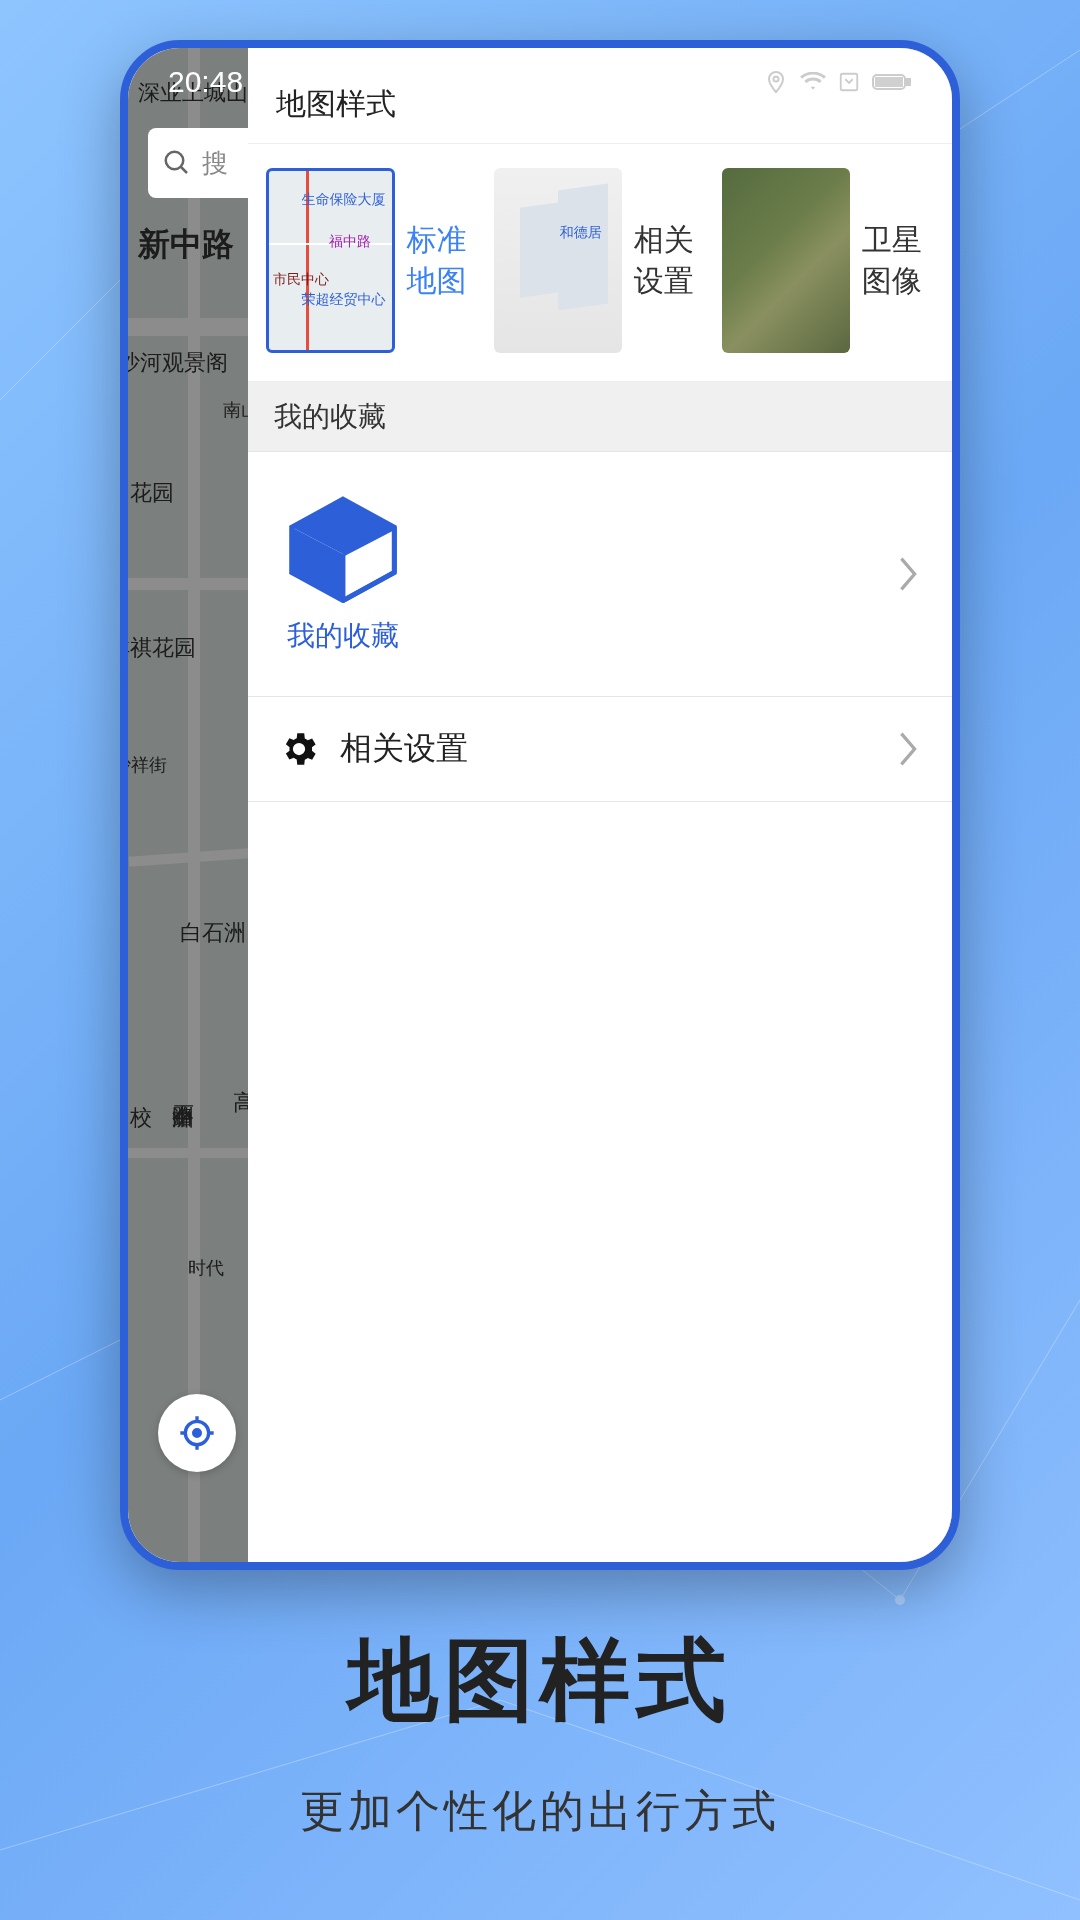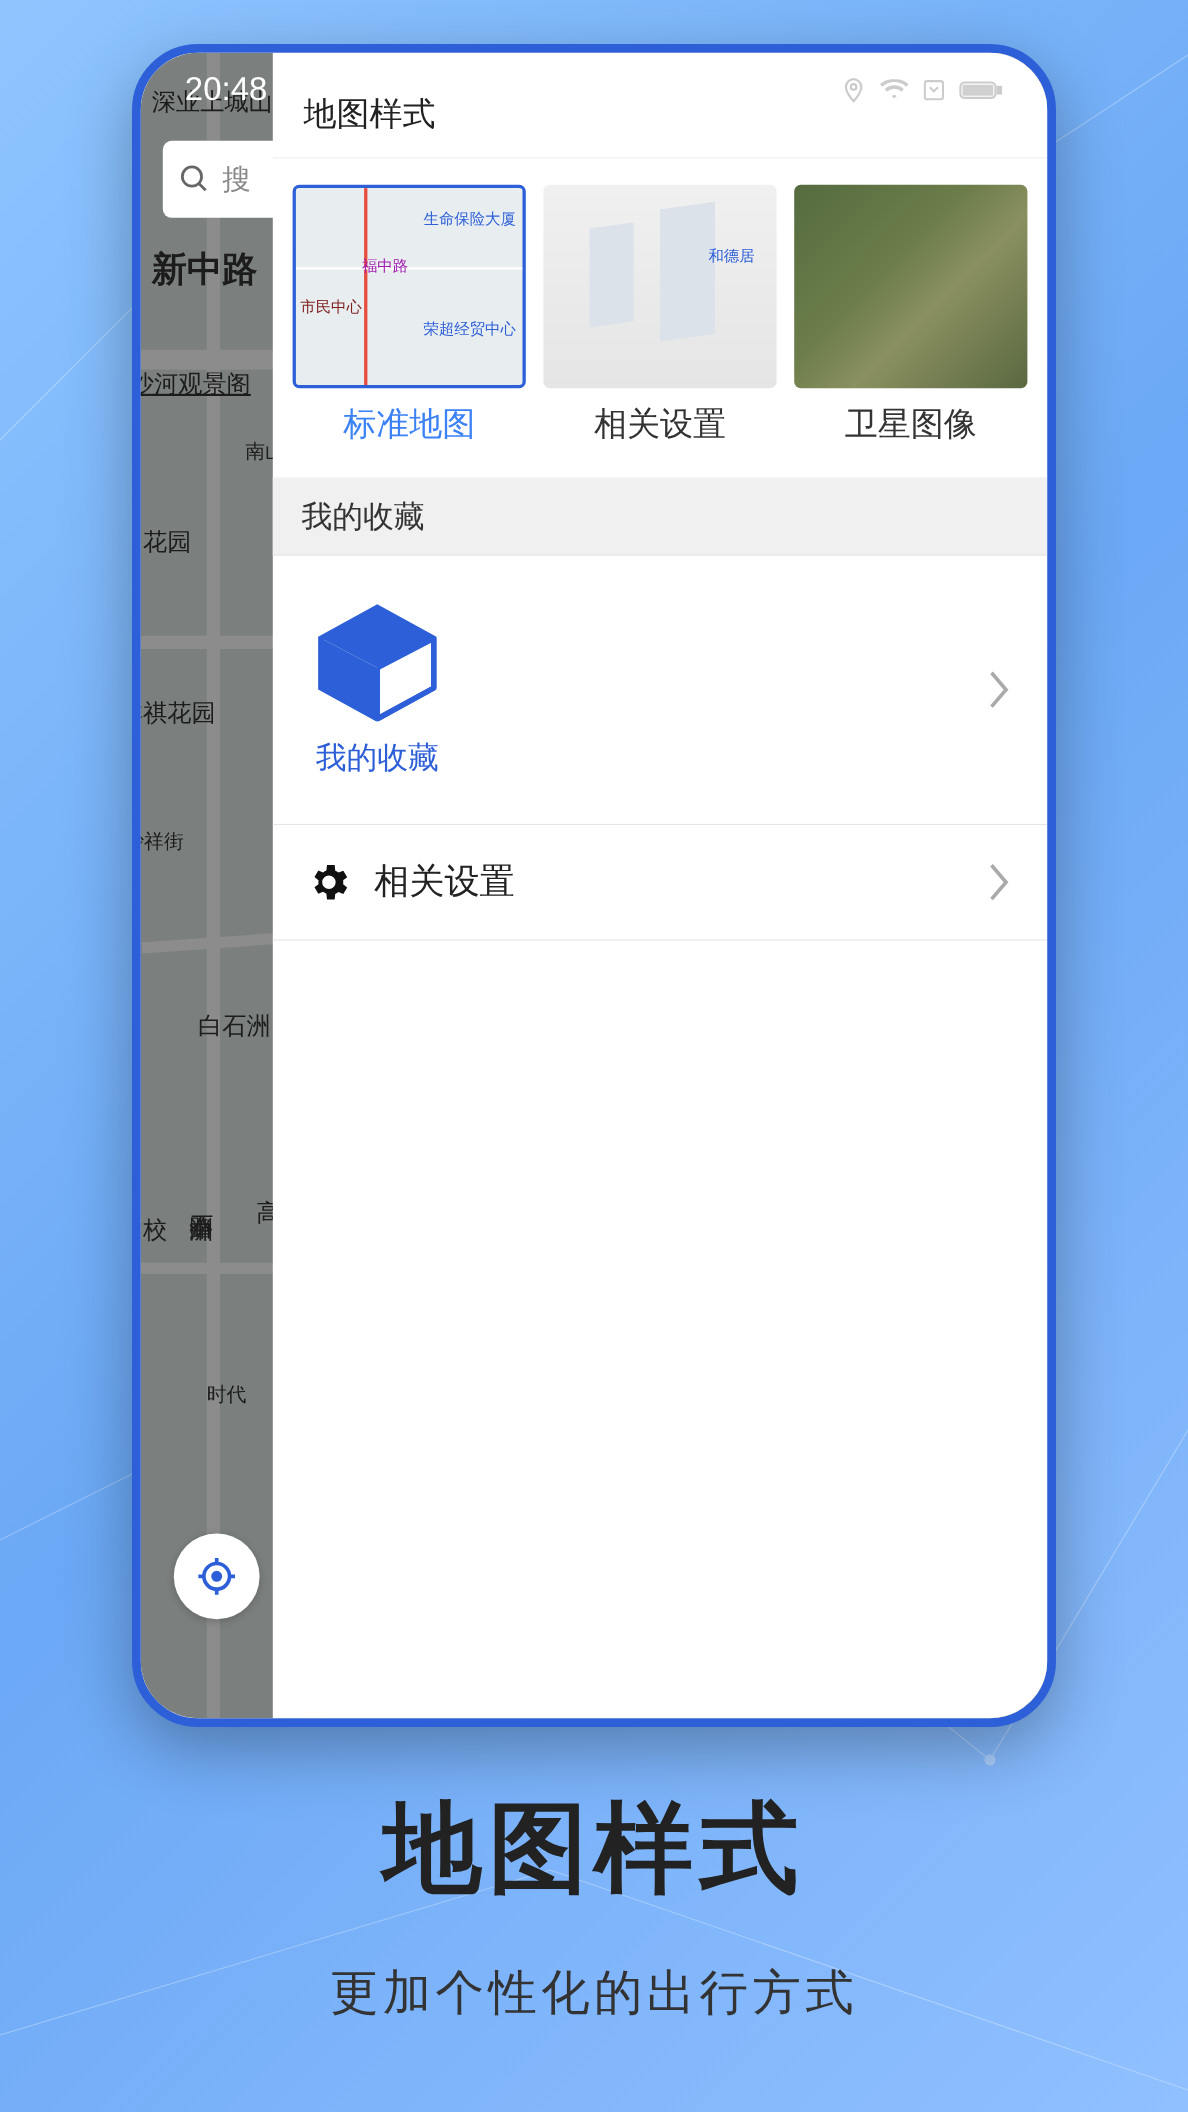--- a/index.html
+++ b/index.html
@@ -102,21 +102,21 @@
   display: flex;
   gap: 0;
   padding: 24px 18px 28px 18px;
   border-top: 1px solid #eee;
   border-bottom: 1px solid #eee;
   justify-content: space-between;
 }
 .style-card {
   width: 212px;
   display: flex;
-  flex-direction: column;
+  flex-direction: row;
   align-items: center;
   gap: 12px;
 }
 .thumb {
   width: 212px;
   height: 185px;
   border-radius: 6px;
   background: #e8eef0;
   position: relative;
   overflow: hidden;
@@ -196,21 +196,21 @@
 
   <div class="map-layer">
     <div class="map-road h1"></div>
       <div class="map-road h2"></div>
     <div class="map-road h3"></div>
       <div class="map-road h4"></div>
     <div class="map-road v1"></div>
       <div class="map-road v2"></div>
     <span class="map-label" style="left:10px;top:30px;">深业上城山谷</span>
     <span class="map-label" style="left:10px;top:175px;font-size:32px;font-weight:600">新中路</span>
-    <span class="map-label" style="left:-10px;top:286px;text-decoration:underline;">沙河观景阁</span>
+    <span class="map-label" style="left:-10px;top:300px;">沙河观景阁</span>
     <span class="map-label" style="left:-20px;top:430px;">州花园</span>
     <span class="map-label" style="left:-20px;top:585px;">祥祺花园</span>
     <span class="map-label" style="left:-15px;top:705px;font-size:18px">沙祥街</span>
     <span class="map-label" style="left:20px;top:870px;margin-left:32px;">白石洲</span>
     <span class="map-label" style="left:95px;top:350px;font-size:18px">南山</span>
     <span class="map-label" style="left:-20px;top:1055px;">山校</span>
     <span class="map-label" style="left:40px;top:1040px;writing-mode:vertical-rl">石洲中路</span>
     <span class="map-label" style="left:105px;top:1040px;">高</span>
     <span class="map-label" style="left:60px;top:1208px;font-size:18px">时代</span>
   </div>

